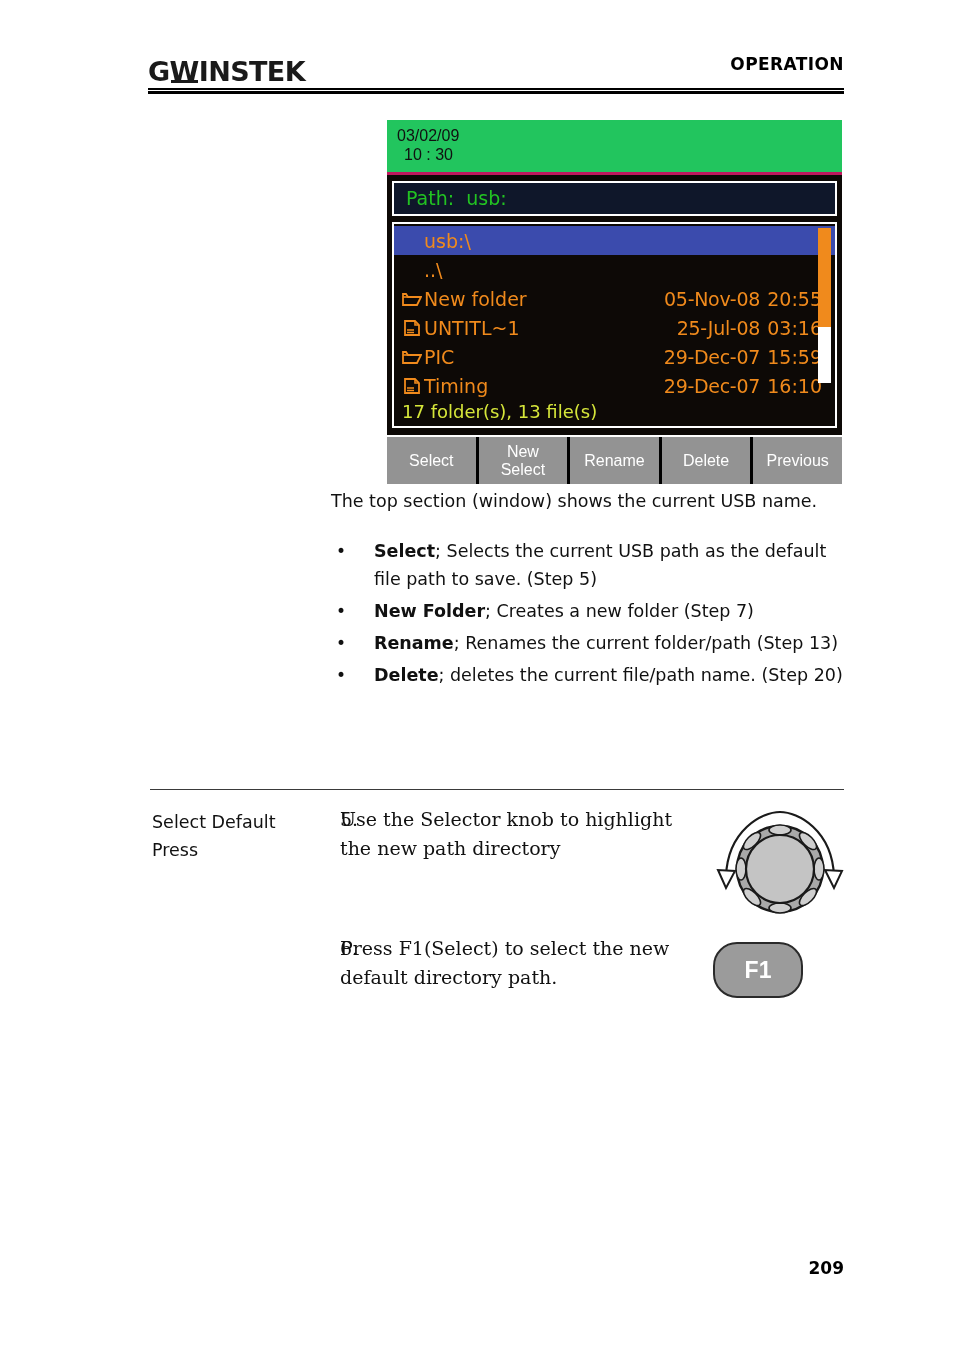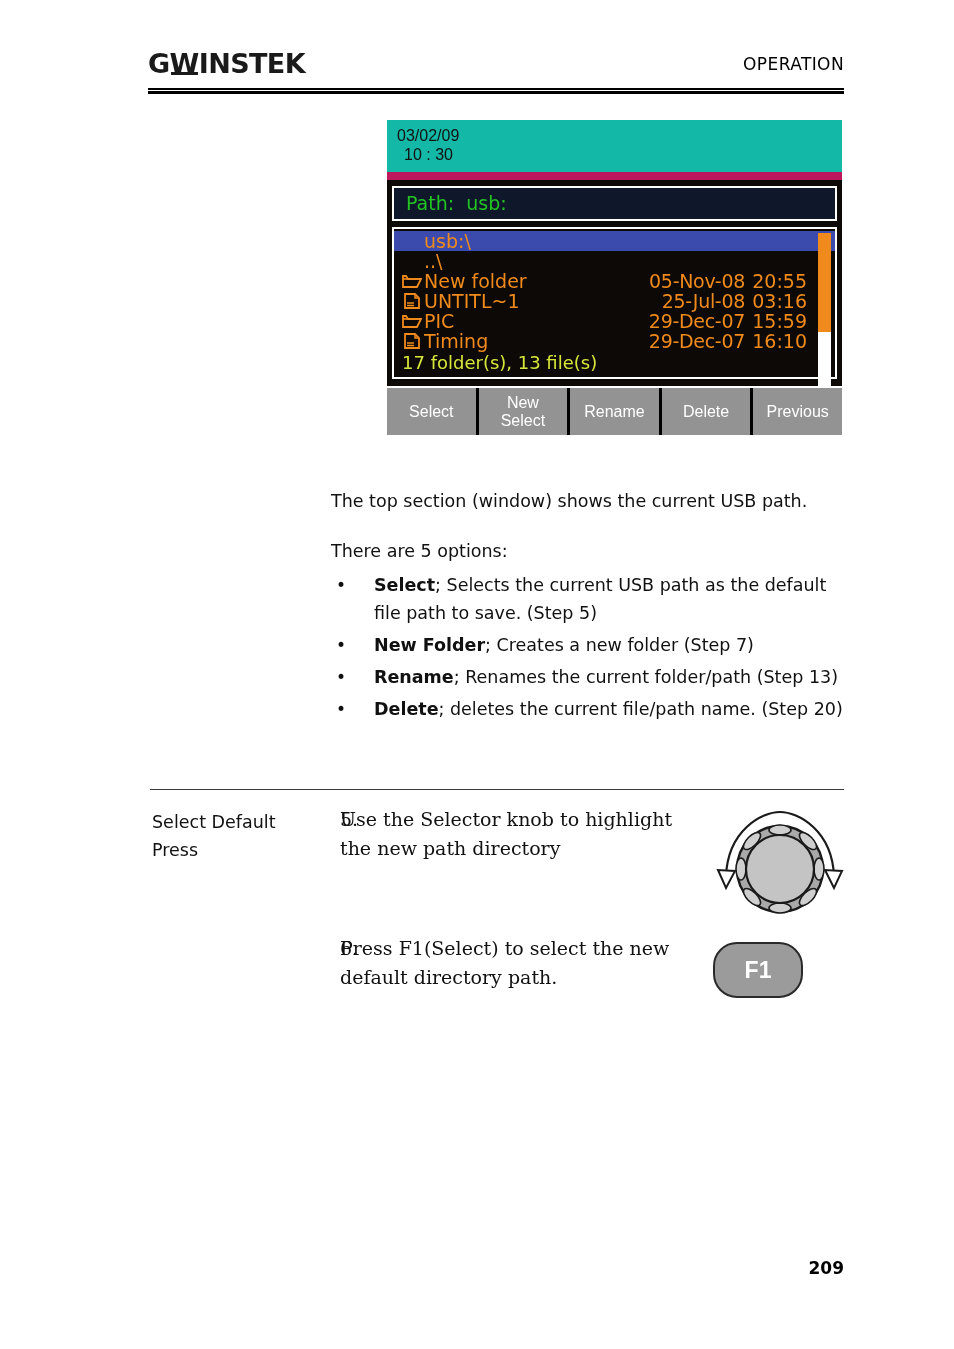--- a/index.html
+++ b/index.html
@@ -20,21 +20,21 @@
   #page-header {
     position: absolute;
     left: 148px;
     top: 48px;
     width: 696px;
     height: 46px;
   }
   #brand-logo {
     position: absolute;
     left: 0;
-    top: 0;
+    top: 8px;
     font-family: "DejaVu Sans", sans-serif;
     font-weight: bold;
     font-size: 27px;
     letter-spacing: -0.6px;
     color: #1a1a1a;
     white-space: nowrap;
   }
   #brand-logo .gw-w {
     display: inline-block;
     position: relative;
@@ -47,21 +47,21 @@
     right: 1px;
     bottom: 4px;
     height: 3px;
     background: #1a1a1a;
   }
   #header-section-title {
     position: absolute;
     right: 0;
     top: 6px;
     font-family: "DejaVu Sans", sans-serif;
-    font-weight: normal;
+    font-weight: bold;
     font-size: 17px;
     letter-spacing: 0.4px;
   }
   #header-rule {
     position: absolute;
     left: 148px;
     top: 88px;
     width: 696px;
     height: 6px;
     border-top: 2px solid #000;
@@ -75,23 +75,23 @@
     left: 387px;
     top: 120px;
     width: 455px;
   }
   #device-screen {
     width: 455px;
     box-sizing: border-box;
     background: #c2c2c2;
   }
   #screen-status-bar {
-    background: #14b8a6;
+    background: #22c55e;
     padding: 6px 0 8px 8px;
-    border-bottom: 8px solid #be185d;
+    border-bottom: 3px solid #be185d;
   }
   #screen-status-bar .line {
     font-family: "Liberation Sans", sans-serif;
     font-size: 16px;
     color: #111;
     line-height: 19px;
   }
   #screen-date { padding-left: 2px; }
   #screen-time { padding-left: 9px; }
 
@@ -117,23 +117,23 @@
     background: #0d0906;
     position: relative;
     padding: 0;
   }
   #file-list {
     padding: 2px 0 0 0;
   }
   .file-row {
     display: flex;
     align-items: center;
-    height: 20px;
+    height: 29px;
     padding-left: 8px;
-    padding-right: 28px;
+    padding-right: 13px;
     font-family: "DejaVu Sans", sans-serif;
     font-size: 19px;
     color: #f08a1c;
     box-sizing: border-box;
   }
   .file-row.selected {
     background: #3b4bad;
   }
   .file-row .row-icon {
     width: 22px;
@@ -433,22 +433,21 @@
       </div>
       <div class="softkey">
         <div>
           <span class="two-line">Previous</span>
         </div>
       </div>
     </div>
 </div>
 
 <div id="prose">
-  <p>The top section (window) shows the current USB path.</p>
-  <p class="tight">There are 5 options:</p>
+  <p>The top section (window) shows the current USB name.</p>
   <ul class="bullet-list" id="option-bullets">
       <li><span class="bullet-dot">•</span><span class="bold-term">Select</span><span>; Selects the current USB path as the default file path to save. (Step 5)</span></li>
       <li><span class="bullet-dot">•</span><span class="bold-term">New Folder</span><span>; Creates a new folder (Step 7)</span></li>
       <li><span class="bullet-dot">•</span><span class="bold-term">Rename</span><span>; Renames the current folder/path (Step 13)</span></li>
       <li><span class="bullet-dot">•</span><span class="bold-term">Delete</span><span>; deletes the current file/path name. (Step 20)</span></li>
     </ul>
 </div>
 
 <div id="section-rule"></div>
 

